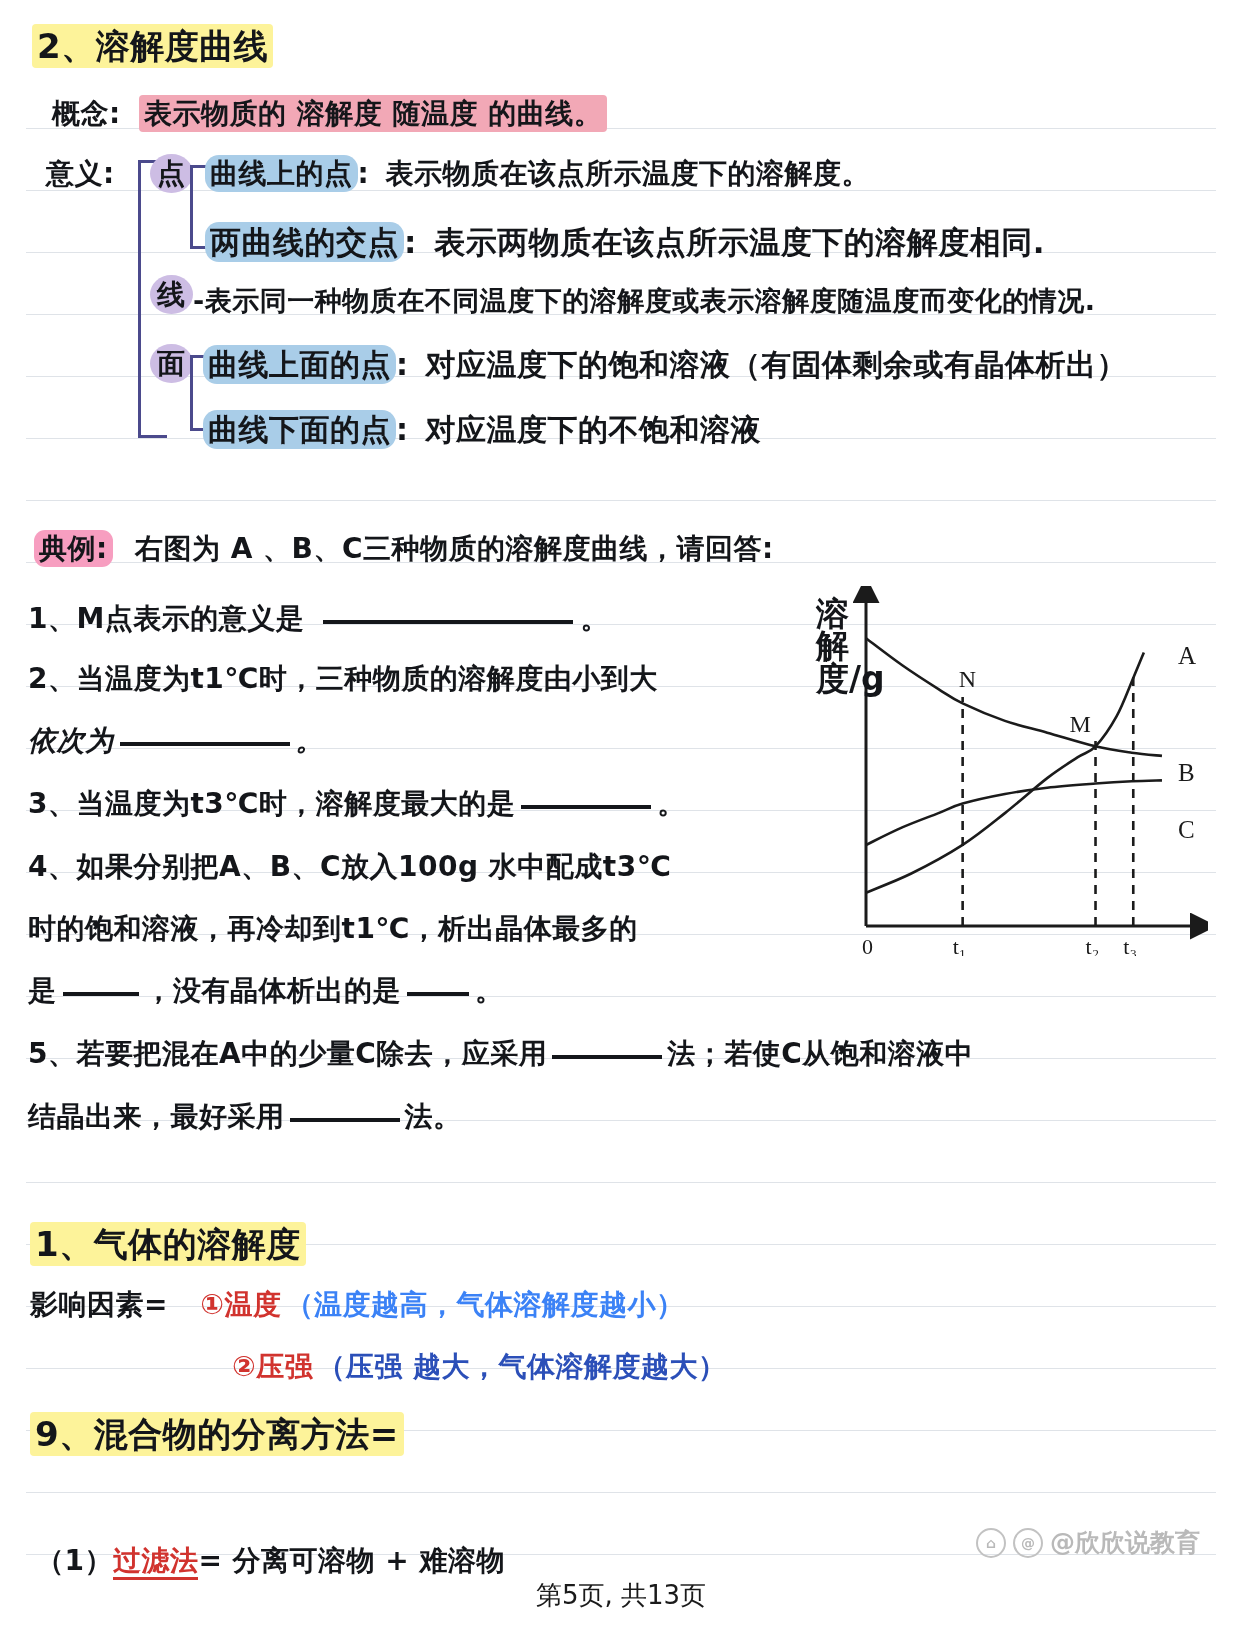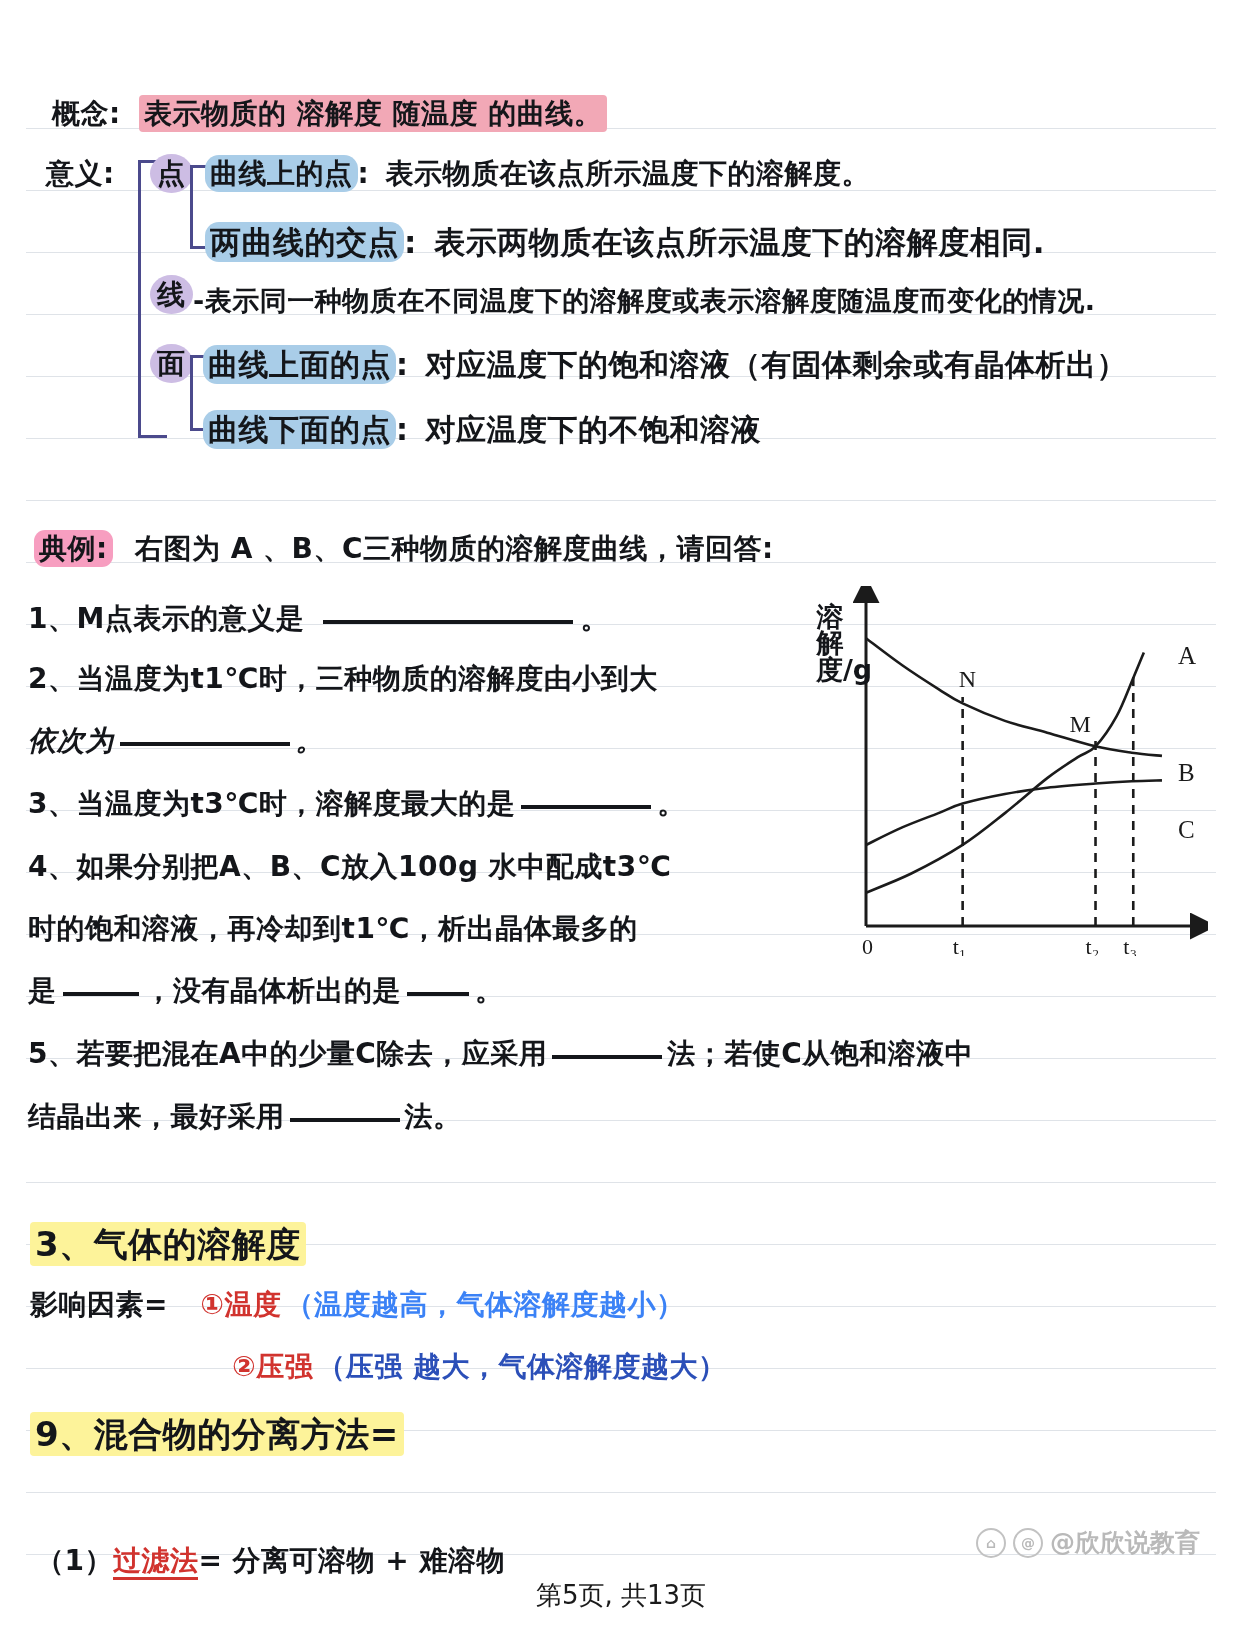--- a/index.html
+++ b/index.html
@@ -77,20 +77,23 @@
     <div class="rule" style="top: 1244px;"></div>
     <div class="rule" style="top: 1306px;"></div>
     <div class="rule" style="top: 1368px;"></div>
     <div class="rule" style="top: 1430px;"></div>
     <div class="rule" style="top: 1492px;"></div>
     <div class="rule" style="top: 1554px;"></div>
   </div>
 
 <div id="page">
 
+  <div class="ln hw sz34" style="left:32px;top:24px;">
+    <span class="hl hl-yellow">2、溶解度曲线</span>
+  </div>
 
   <div class="ln hw sz32" style="left:52px;top:95px;">
     <span>概念:</span>
     <span class="hl hl-pink" style="margin-left:8px;">表示物质的 溶解度 随温度 的曲线。</span>
   </div>
 
   <div class="ln hw sz32" style="left:46px;top:155px;">意义:</div>
 
   <div class="brk" style="left:138px;top:160px;width:26px;height:272px;border-left-width:3px;border-top-width:3px;border-bottom-width:3px;"></div>
 
@@ -193,28 +196,28 @@
 
       <text id="annN" font-size="24" font-family="Liberation Serif, serif" fill="#1b1b1b" x="110.64" y="101.4">N</text>
       <text id="annM" font-size="24" font-family="Liberation Serif, serif" fill="#1b1b1b" x="221.52" y="146.33">M</text>
 
       <text id="tk0" x="14" y="368" font-size="22" font-family="Liberation Serif, serif" fill="#1b1b1b">0</text>
       <text id="tk1" x="104.64" y="368" font-size="22" font-family="Liberation Serif, serif" fill="#1b1b1b">t₁</text>
       <text id="tk2" x="237.52" y="368" font-size="22" font-family="Liberation Serif, serif" fill="#1b1b1b">t₂</text>
       <text id="tk3" x="275.27" y="368" font-size="22" font-family="Liberation Serif, serif" fill="#1b1b1b">t₃</text>
     </svg>
     
-    <div style="position:absolute;left:-32px;top:18px;width:28px;line-height:0.98;
-                font-size:27px;font-weight:700;color:#14161a;text-align:center;">
+    <div style="position:absolute;left:-32px;top:12px;width:28px;line-height:0.98;
+                font-size:33px;font-weight:700;color:#14161a;text-align:center;">
       <span>溶解度/g</span>
     </div>
   </div>
 
   <div class="ln hw sz34" style="left:30px;top:1222px;">
-    <span class="hl hl-yellow">3、气体的溶解度</span>
+    <span class="hl hl-yellow">1、气体的溶解度</span>
   </div>
 
   <div class="ln hw sz32" style="left:30px;top:1286px;">
     <span>影响因素=</span>
     <span style="margin-left:22px;color:#d1332e;">①</span><span style="color:#d1332e;">温度</span><span style="color:#3b82f6;margin-left:4px;">（温度越高，气体溶解度越小）</span>
   </div>
 
   <div class="ln hw sz32" style="left:232px;top:1348px;">
     <span style="color:#d1332e;">②</span><span style="color:#d1332e;">压强</span><span style="color:#2b4fb8;margin-left:4px;">（压强 越大，气体溶解度越大）</span>
   </div>

